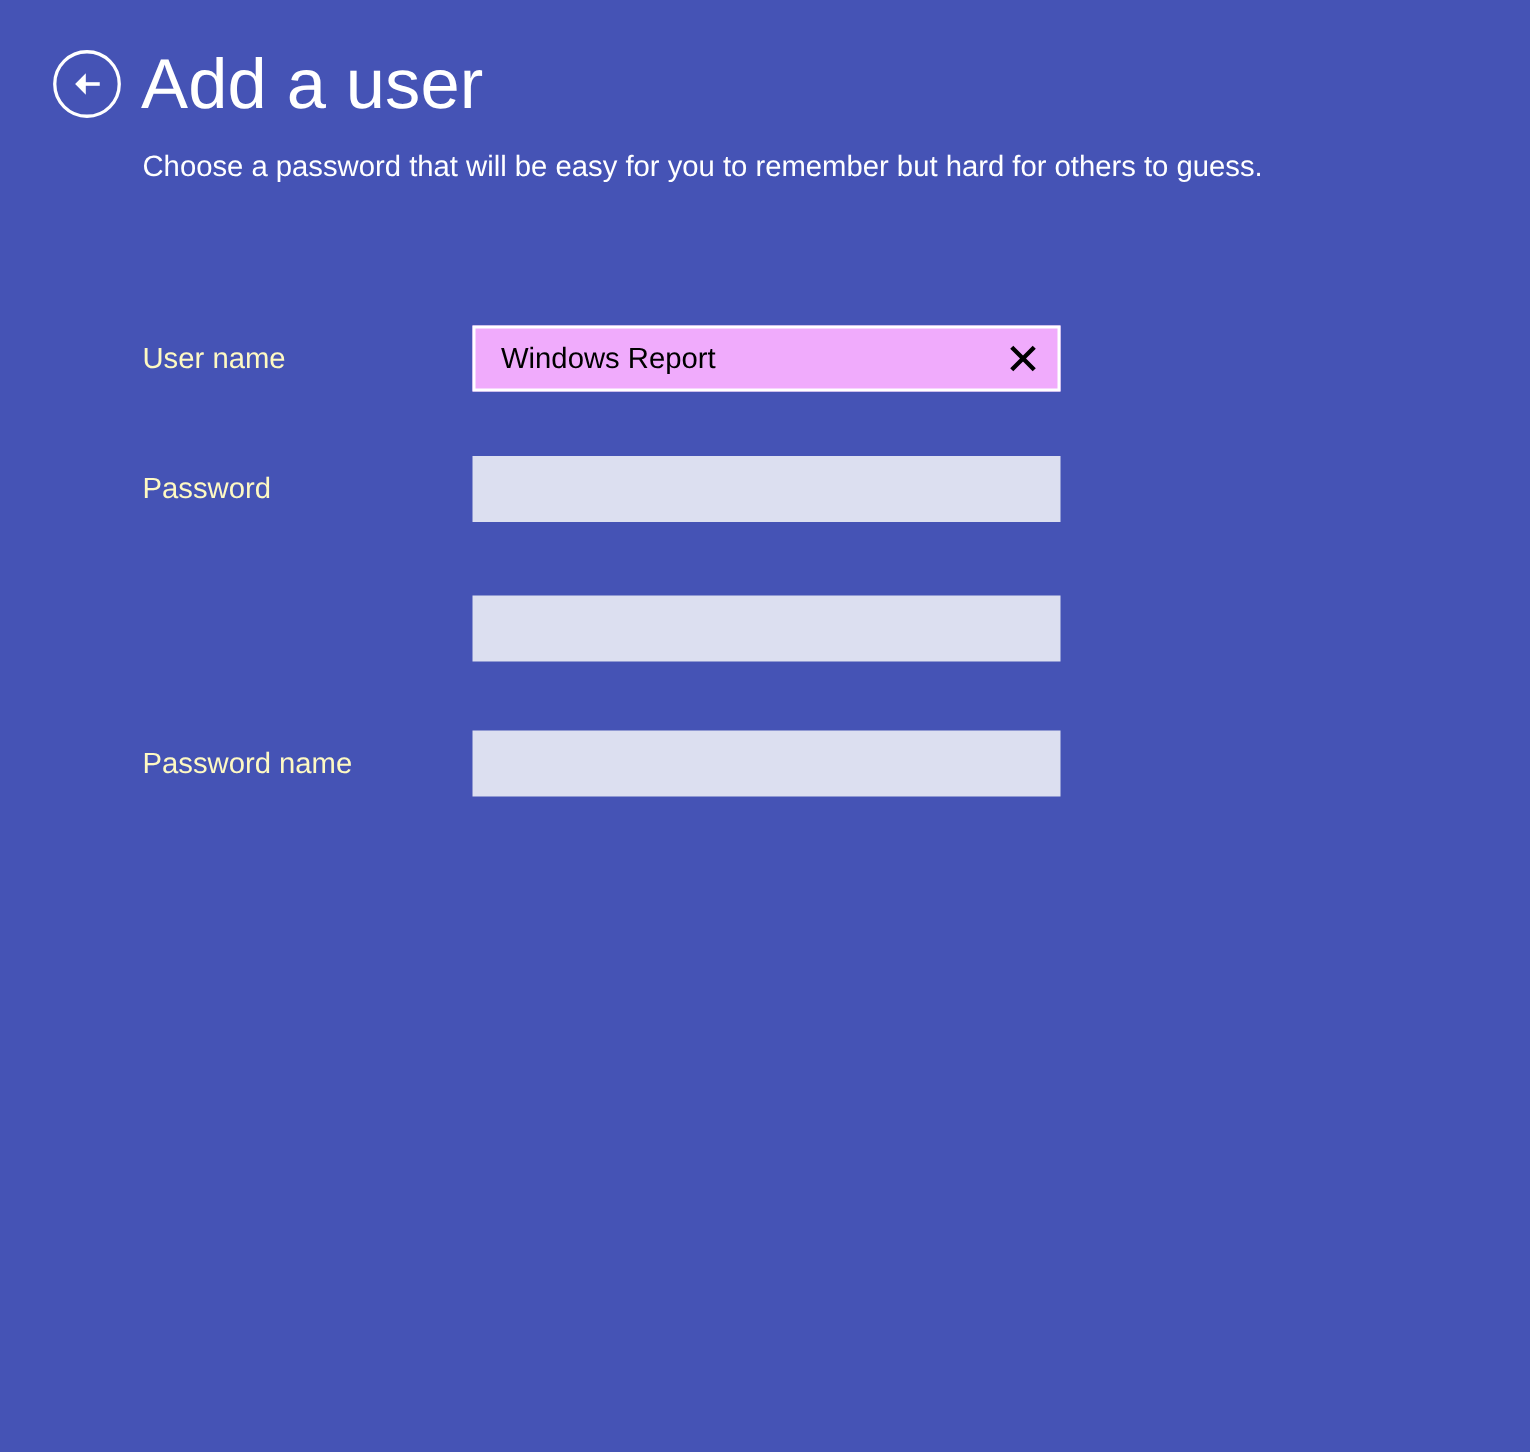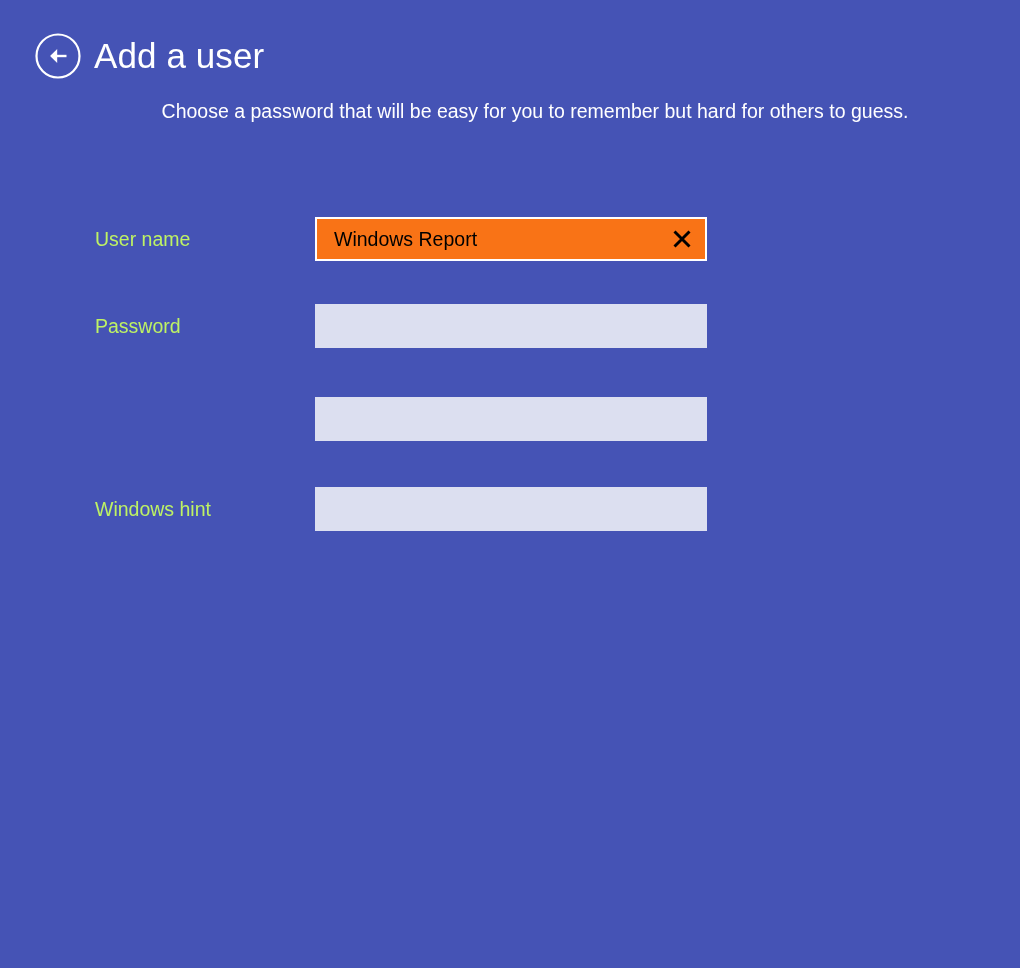--- a/index.html
+++ b/index.html
@@ -33,40 +33,40 @@
     width: 48px;
     height: 48px;
     cursor: pointer;
   }
   .back-button svg { display: block; }
 
   .page-title {
     position: absolute;
     left: 94px;
     top: 33px;
-    font-size: 35px;
+    font-size: 47px;
     font-weight: 300;
     color: #FFFFFF;
     letter-spacing: 0.1px;
     line-height: 46px;
     white-space: nowrap;
   }
 
   
   .intro {
     position: absolute;
     left: 95px;
     top: 97px;
     width: 880px;
     font-size: 19.5px;
     font-weight: 400;
     color: #FFFFFF;
     line-height: 29px;
   }
-  .intro-line { display: block; white-space: nowrap; text-align: center; }
+  .intro-line { display: block; white-space: nowrap; }
 
   
   .form {
     position: absolute;
     left: 0;
     top: 0;
     width: 1020px;
   }
   .field-row {
     position: absolute;
@@ -82,38 +82,38 @@
   .field-label {
     position: absolute;
     left: 95px;
     top: 0;
     width: 210px;
     height: 44px;
     display: flex;
     align-items: center;
     font-size: 19.5px;
     font-weight: 400;
-    color: #bef264;
+    color: #fef9c3;
     white-space: nowrap;
   }
 
   .field-box {
     position: absolute;
     left: 315px;
     top: 0;
     width: 392px;
     height: 44px;
     box-sizing: border-box;
     background: #DCDFF0;
     border: none;
     display: flex;
     align-items: center;
   }
   .field-box.focused {
-    background: #f97316;
+    background: #f0abfc;
     border: 2px solid #FFFFFF;
   }
 
   .field-input {
     flex: 1 1 auto;
     height: 100%;
     border: 0;
     outline: 0;
     background: transparent;
     font-family: "Liberation Sans", sans-serif;
@@ -187,21 +187,21 @@
     </div>
   </div>
 
   <div class="field-row r3">
     <div class="field-box">
       <input class="field-input" type="password" value="" style="">
     </div>
   </div>
 
   <div class="field-row r4">
-    <div class="field-label">Windows hint</div>
+    <div class="field-label">Password name</div>
     <div class="field-box">
       <input class="field-input" type="text" value="" style="">
     </div>
   </div>
 
 </div>
 
 <div class="footer">
   
   

